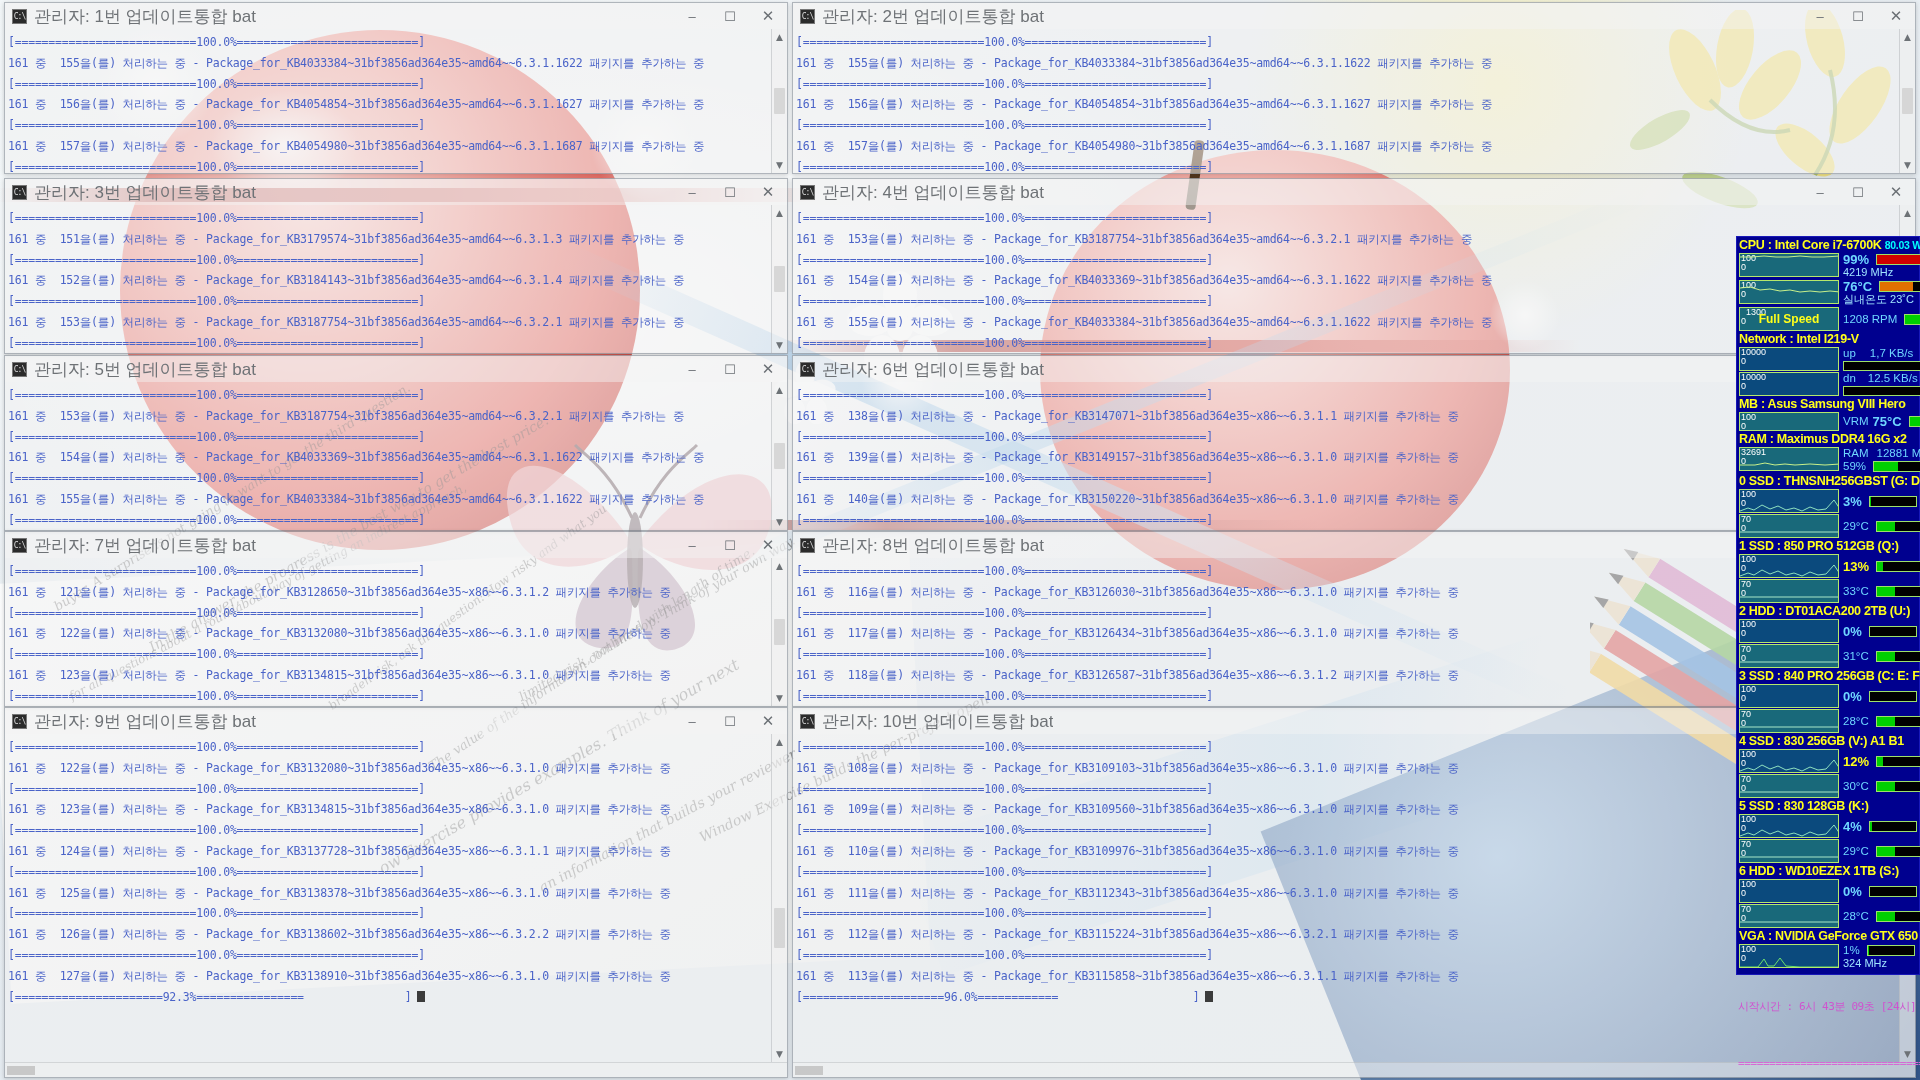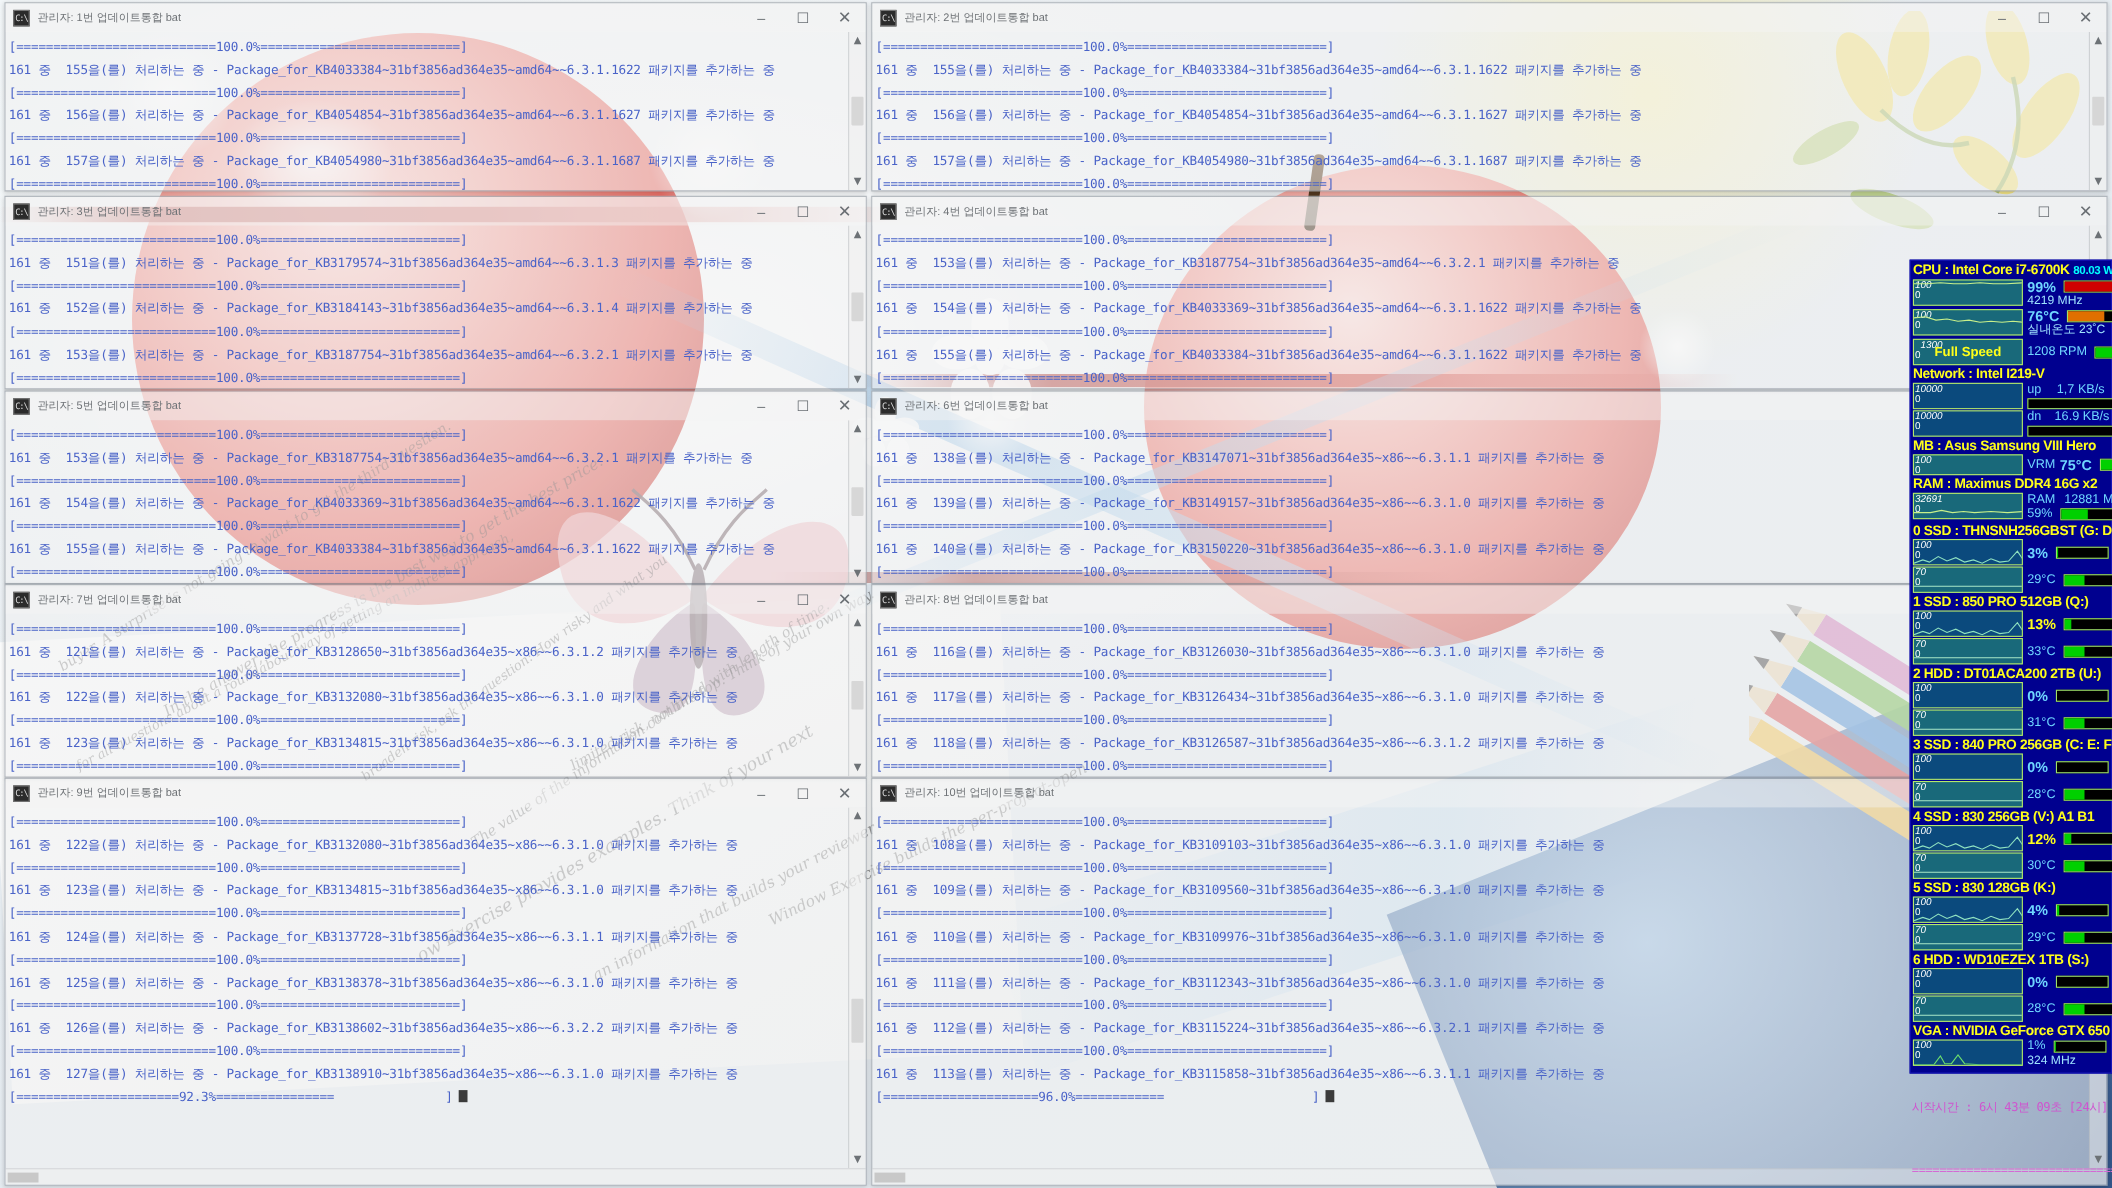--- a/index.html
+++ b/index.html
@@ -129,21 +129,21 @@
     background: #2b2b2b;
     border: 1px solid #777;
     color: #ddd;
     font-family: "DejaVu Sans Mono", monospace;
     font-size: 8px; line-height: 13px;
     text-align: center;
     letter-spacing: -1px;
   }
   .win-title-text {
     margin-left: 7px;
-    font-size: 10px;
+    font-size: 17px;
     color: #6e7276;
     font-family: "Liberation Sans", sans-serif;
     white-space: nowrap;
     overflow: hidden;
   }
   .win-ctrls { margin-left: auto; display:flex; height: 26px; }
   .win-ctrl {
     width: 38px; height: 26px;
     display:flex; align-items:center; justify-content:center;
     color:#6a6f74; font-size: 13px;
@@ -233,21 +233,21 @@
     border: 1px solid #b6e86b;
     flex: none;
     overflow: hidden;
   }
   .graph.teal { background:#19697a; }
   .graph .gmax, .graph .gmin {
     position: absolute; left: 1px;
     font-size: 9px; color: #ffffff; line-height: 9px;
     font-family: "Liberation Sans", sans-serif;
   }
-  .graph .gmax { top: 0px; font-style: italic; }
+  .graph .gmax { top: 0px; }
   .graph .gmin { top: 9px; }
   .graph svg { position:absolute; left:0; top:0; }
   .graph .fullspeed {
     position:absolute; left:0; right:0; top:4px;
     text-align:center; color:#ffff1a; font-weight:bold; font-size:12px;
   }
   .rowinfo {
     flex: 1 1 auto;
     padding-left: 4px;
     display:flex; flex-direction:column; justify-content:center;
@@ -668,21 +668,21 @@
       </div>
     </div>
     <div class="row">
       <div class="graph">
         <span class="gmax">10000</span>
         <span class="gmin">0</span>
       </div>
       <div class="rowinfo">
         <div class="l1">
             <span>dn</span>
-          <span style="margin-left:8px">16.9 KB/s</span>
+          <span style="margin-left:8px">12.5 KB/s</span>
           </div>
         <div class="netgauge"></div>
       </div>
     </div>
 
     <div class="grp-title">MB : Asus Samsung VIII Hero</div>
     <div class="row">
       <div class="graph teal" style="height:19px">
         <span class="gmax">100</span>
         <span class="gmin">0</span>

